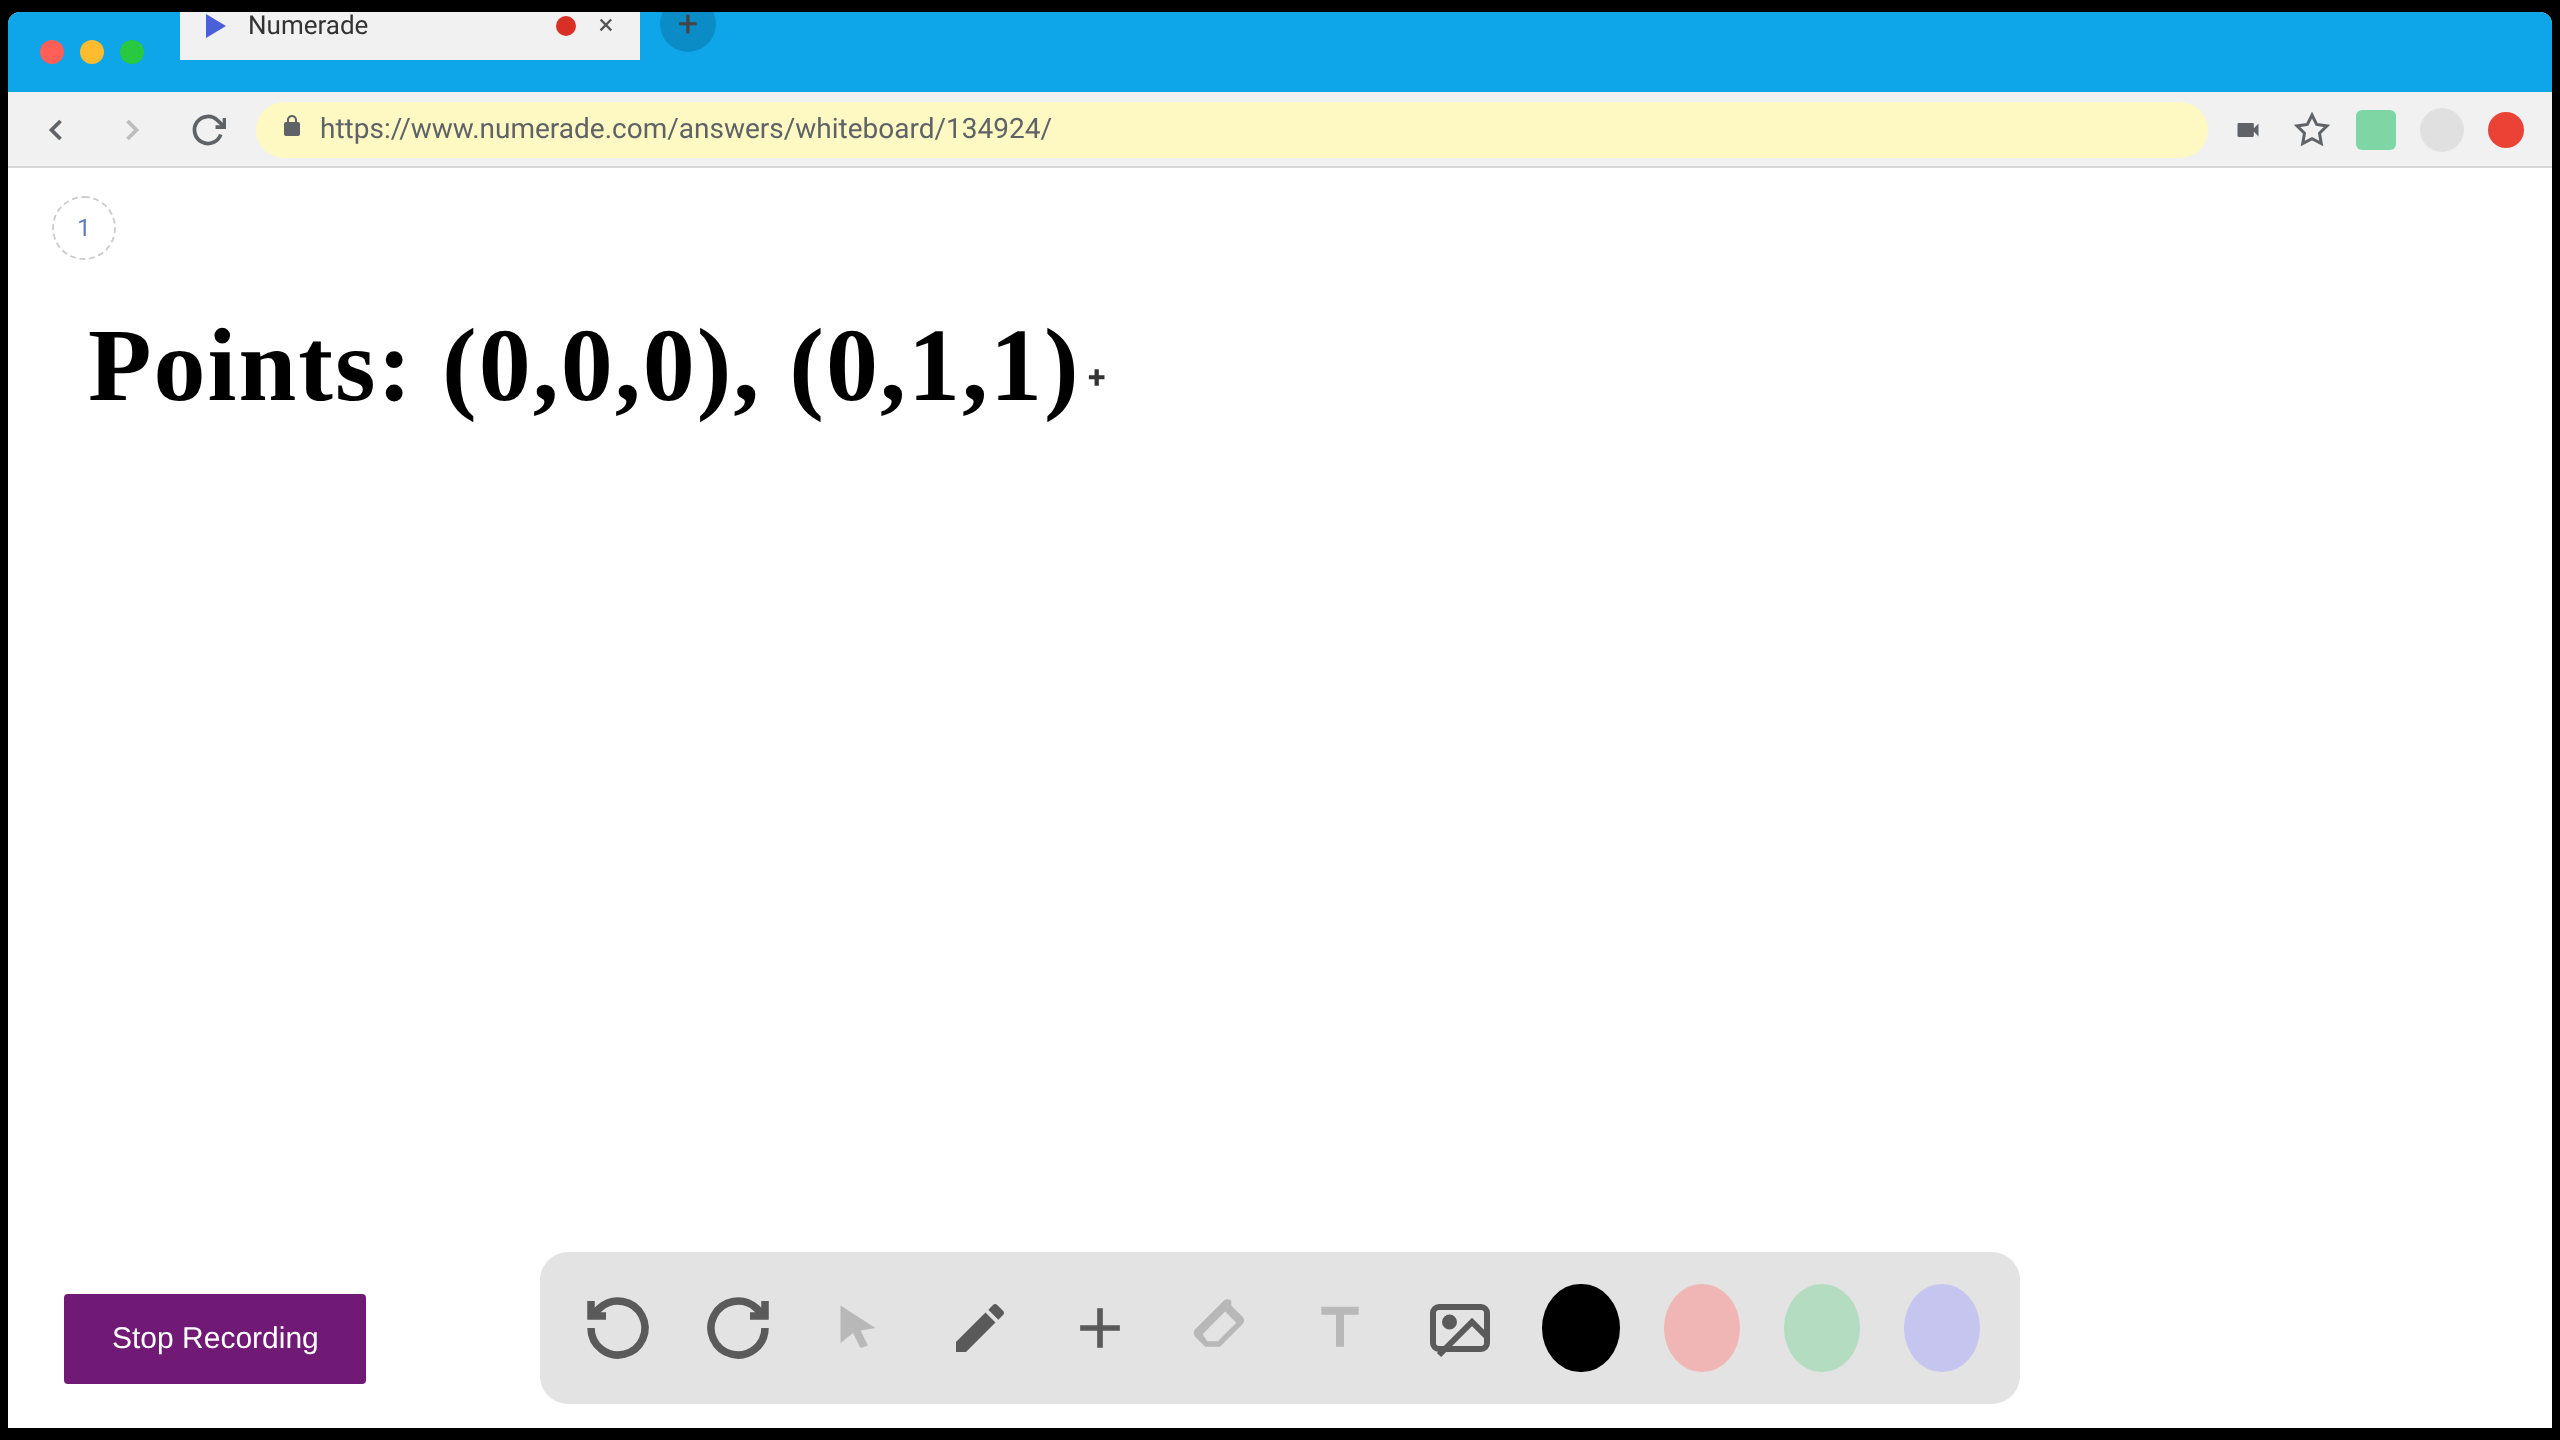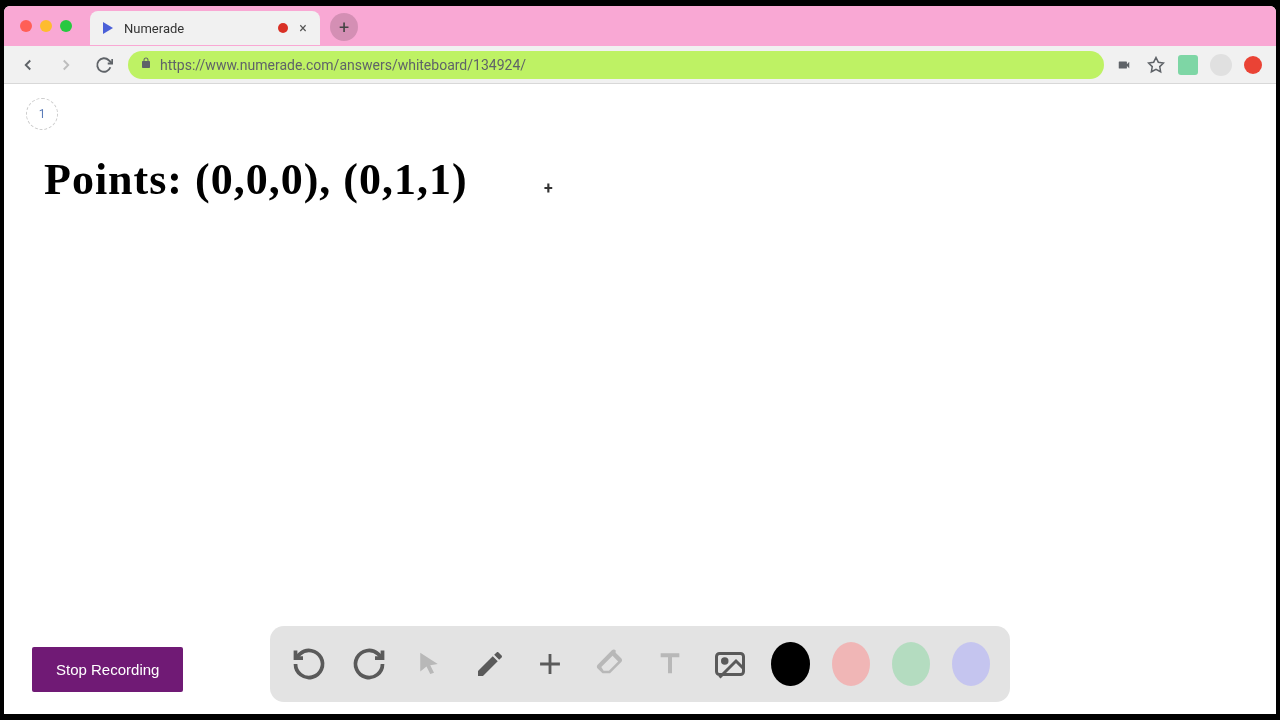--- a/index.html
+++ b/index.html
@@ -16,24 +16,24 @@
       top: 6px;
       left: 4px;
       right: 4px;
       bottom: 6px;
       background: #fff;
       border-radius: 6px 6px 0 0;
       overflow: hidden;
     }
     .tab-strip {
       height: 40px;
-      background: #f9a8d4;
+      background: #0ea5e9;
       display: flex;
       align-items: flex-end;
-      padding: 1px 8px;
+      padding: 16px 8px;
       position: relative;
     }
     .traffic-lights {
       display: flex;
       gap: 8px;
       align-items: center;
       padding: 0 8px;
       height: 100%;
     }
     .traffic-light {
@@ -109,21 +109,21 @@
       display: flex;
       align-items: center;
       justify-content: center;
       color: #5f6368;
       border-radius: 50%;
     }
     .nav-btn.disabled { color: #bdbdbd; }
     .address-bar {
       flex: 1;
       height: 28px;
-      background: #bef264;
+      background: #fef9c3;
       border-radius: 14px;
       display: flex;
       align-items: center;
       padding: 0 12px;
       gap: 8px;
       font-size: 14px;
       color: #202124;
     }
     .lock-icon { color: #5f6368; font-size: 12px; }
     .url-text { color: #5f6368; }
@@ -180,21 +180,21 @@
       justify-content: center;
       font-size: 12px;
       color: #5b7cb8;
       background: #fff;
     }
     .handwriting {
       position: absolute;
       top: 70px;
       left: 40px;
       font-family: "Comic Sans MS", "Marker Felt", cursive;
-      font-size: 44px;
+      font-size: 52px;
       font-weight: bold;
       color: #000;
       letter-spacing: 1px;
     }
     .cursor-plus {
       position: absolute;
       top: 95px;
       left: 540px;
       font-size: 16px;
       color: #333;

